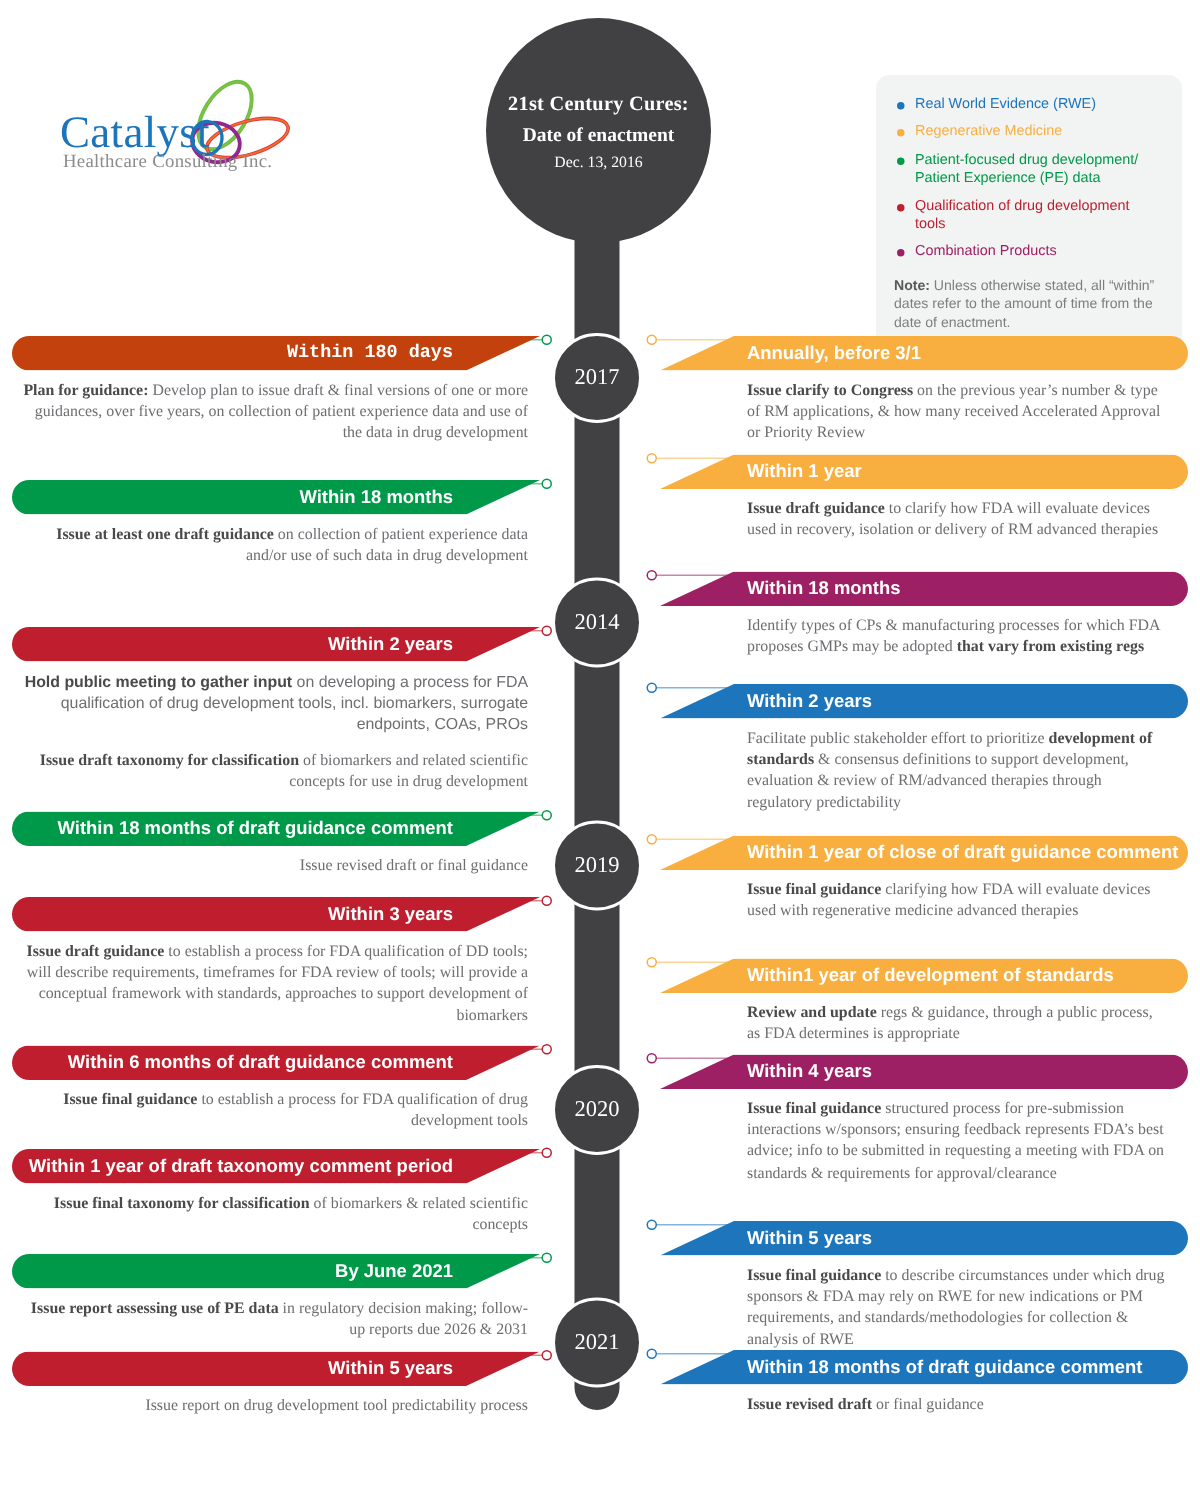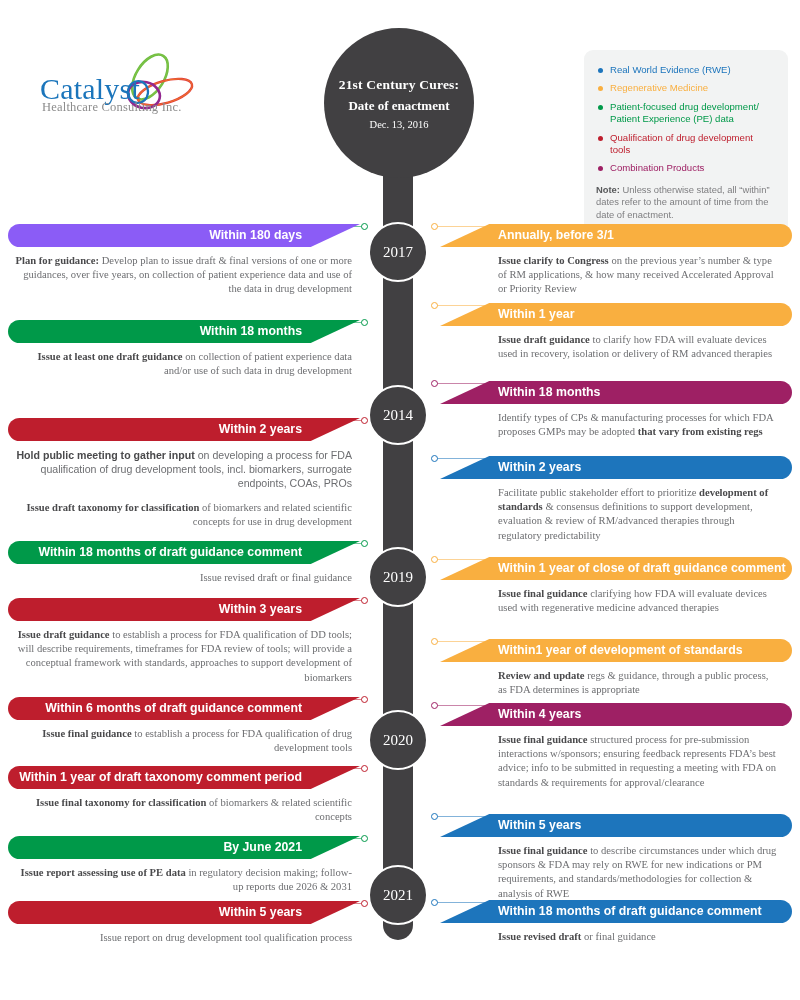--- a/index.html
+++ b/index.html
@@ -33,21 +33,21 @@
     font-size: 12.5px; color: #8C8C8C; letter-spacing: .2px;
   }
 
   
   #spine {
     position: absolute; left: 383px; top: 120px;
     width: 30px; height: 820px;
     background: #414042; border-radius: 15px;
   }
   #head-circle {
-    position: absolute; left: 324px; top: 28px;
+    position: absolute; left: 324px; top: 12px;
     width: 150px; height: 150px; border-radius: 50%;
     background: #414042; color: #ffffff;
     display: flex; flex-direction: column;
     align-items: center; justify-content: center;
     text-align: center;
   }
   #head-circle .hc1 { font-size: 13.5px; font-weight: bold; font-family:"Liberation Serif",serif; letter-spacing:.2px; }
   #head-circle .hc2 { font-size: 13px; font-weight: bold; font-family:"Liberation Serif",serif; margin-top: 5px; }
   #head-circle .hc3 { font-size: 10.5px; font-family:"Liberation Serif",serif; margin-top: 5px; }
 
@@ -225,21 +225,21 @@
       <div class="dot" style="top: 638px; border-color: rgb(249, 175, 64); left: 431px;"></div>
       <div class="conn" style="top: 705px; background: rgb(158, 32, 100); opacity: 0.55; left: 434px; width: 66px;"></div>
       <div class="dot" style="top: 702px; border-color: rgb(158, 32, 100); left: 431px;"></div>
       <div class="conn" style="top: 816px; background: rgb(29, 117, 188); opacity: 0.55; left: 434px; width: 66px;"></div>
       <div class="dot" style="top: 813px; border-color: rgb(29, 117, 188); left: 431px;"></div>
       <div class="conn" style="top: 902px; background: rgb(29, 117, 188); opacity: 0.55; left: 434px; width: 66px;"></div>
       <div class="dot" style="top: 899px; border-color: rgb(29, 117, 188); left: 431px;"></div>
     </div>
   <div id="left-layer">
       <div class="entry left" style="top: 224px;">
-        <div class="bar" style="background: #8b5cf6;"><span>Within  180 days</span></div>
+        <div class="bar" style="background: #c2410c; font-family: Liberation Mono, monospace;"><span>Within  180 days</span></div>
         <div class="body">
           <p><b>Plan for guidance:</b><span> Develop plan to issue draft &amp; final versions  of one or more guidances, over five years, on collection of patient experience data and use of the data in drug development</span></p>
         </div>
       </div>
       <div class="entry left" style="top: 320px;">
         <div class="bar" style="background: rgb(0, 153, 73);"><span>Within 18 months</span></div>
         <div class="body">
           <p><b>Issue at least one draft guidance</b><span> on collection of patient experience data and/or use of such data in drug development</span></p>
         </div>
       </div>
@@ -276,21 +276,21 @@
       </div>
       <div class="entry left" style="top: 836px;">
         <div class="bar" style="background: rgb(0, 153, 73);"><span>By June 2021</span></div>
         <div class="body">
           <p><b>Issue report assessing use of PE data</b><span> in regulatory decision making; follow-up reports due 2026 &amp; 2031</span></p>
         </div>
       </div>
       <div class="entry left" style="top: 901px;">
         <div class="bar" style="background: rgb(190, 30, 45);"><span>Within 5 years</span></div>
         <div class="body">
-          <p><span>Issue report on drug development tool qualification process</span></p>
+          <p><span>Issue report on drug development tool predictability process</span></p>
         </div>
       </div>
     </div>
   <div id="right-layer">
       <div class="entry right" style="top: 224px;">
         <div class="bar" style="background: rgb(249, 175, 64);"><span>Annually, before 3/1</span></div>
         <div class="body">
           <p><b>Issue clarify to Congress</b><span> on the previous year’s number &amp; type of RM applications, &amp; how many received Accelerated Approval or Priority Review</span></p>
         </div>
       </div>

